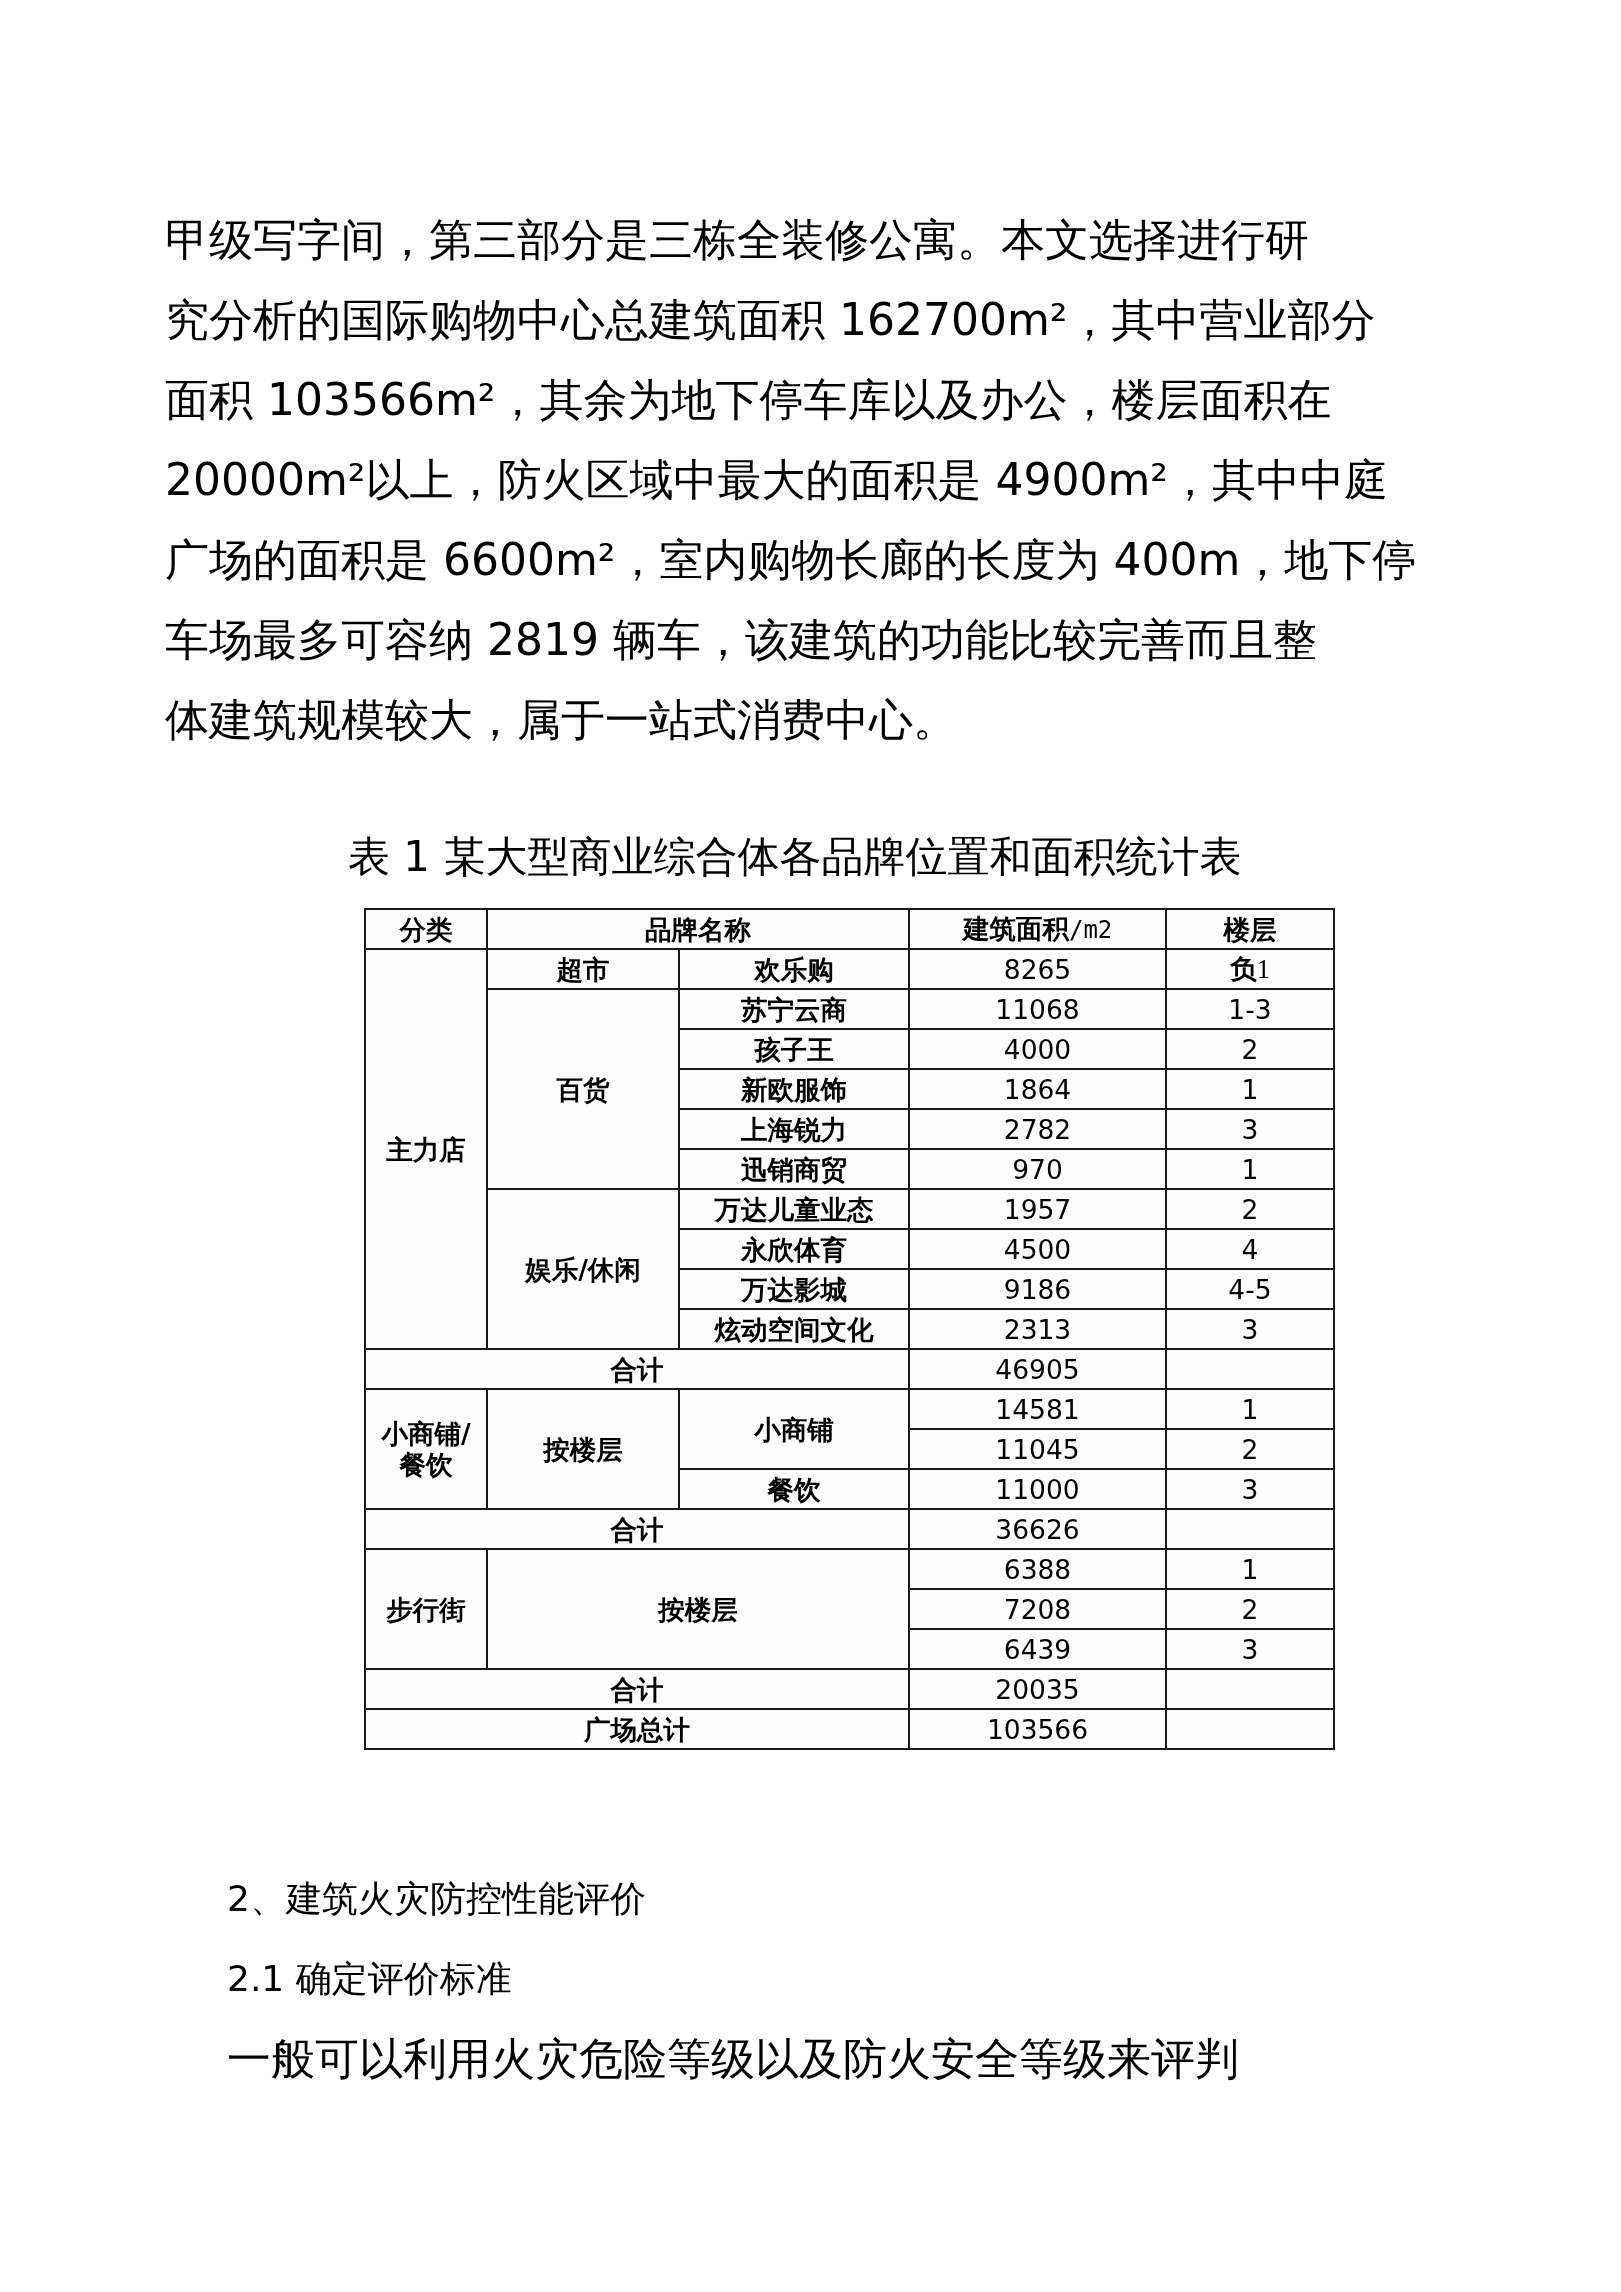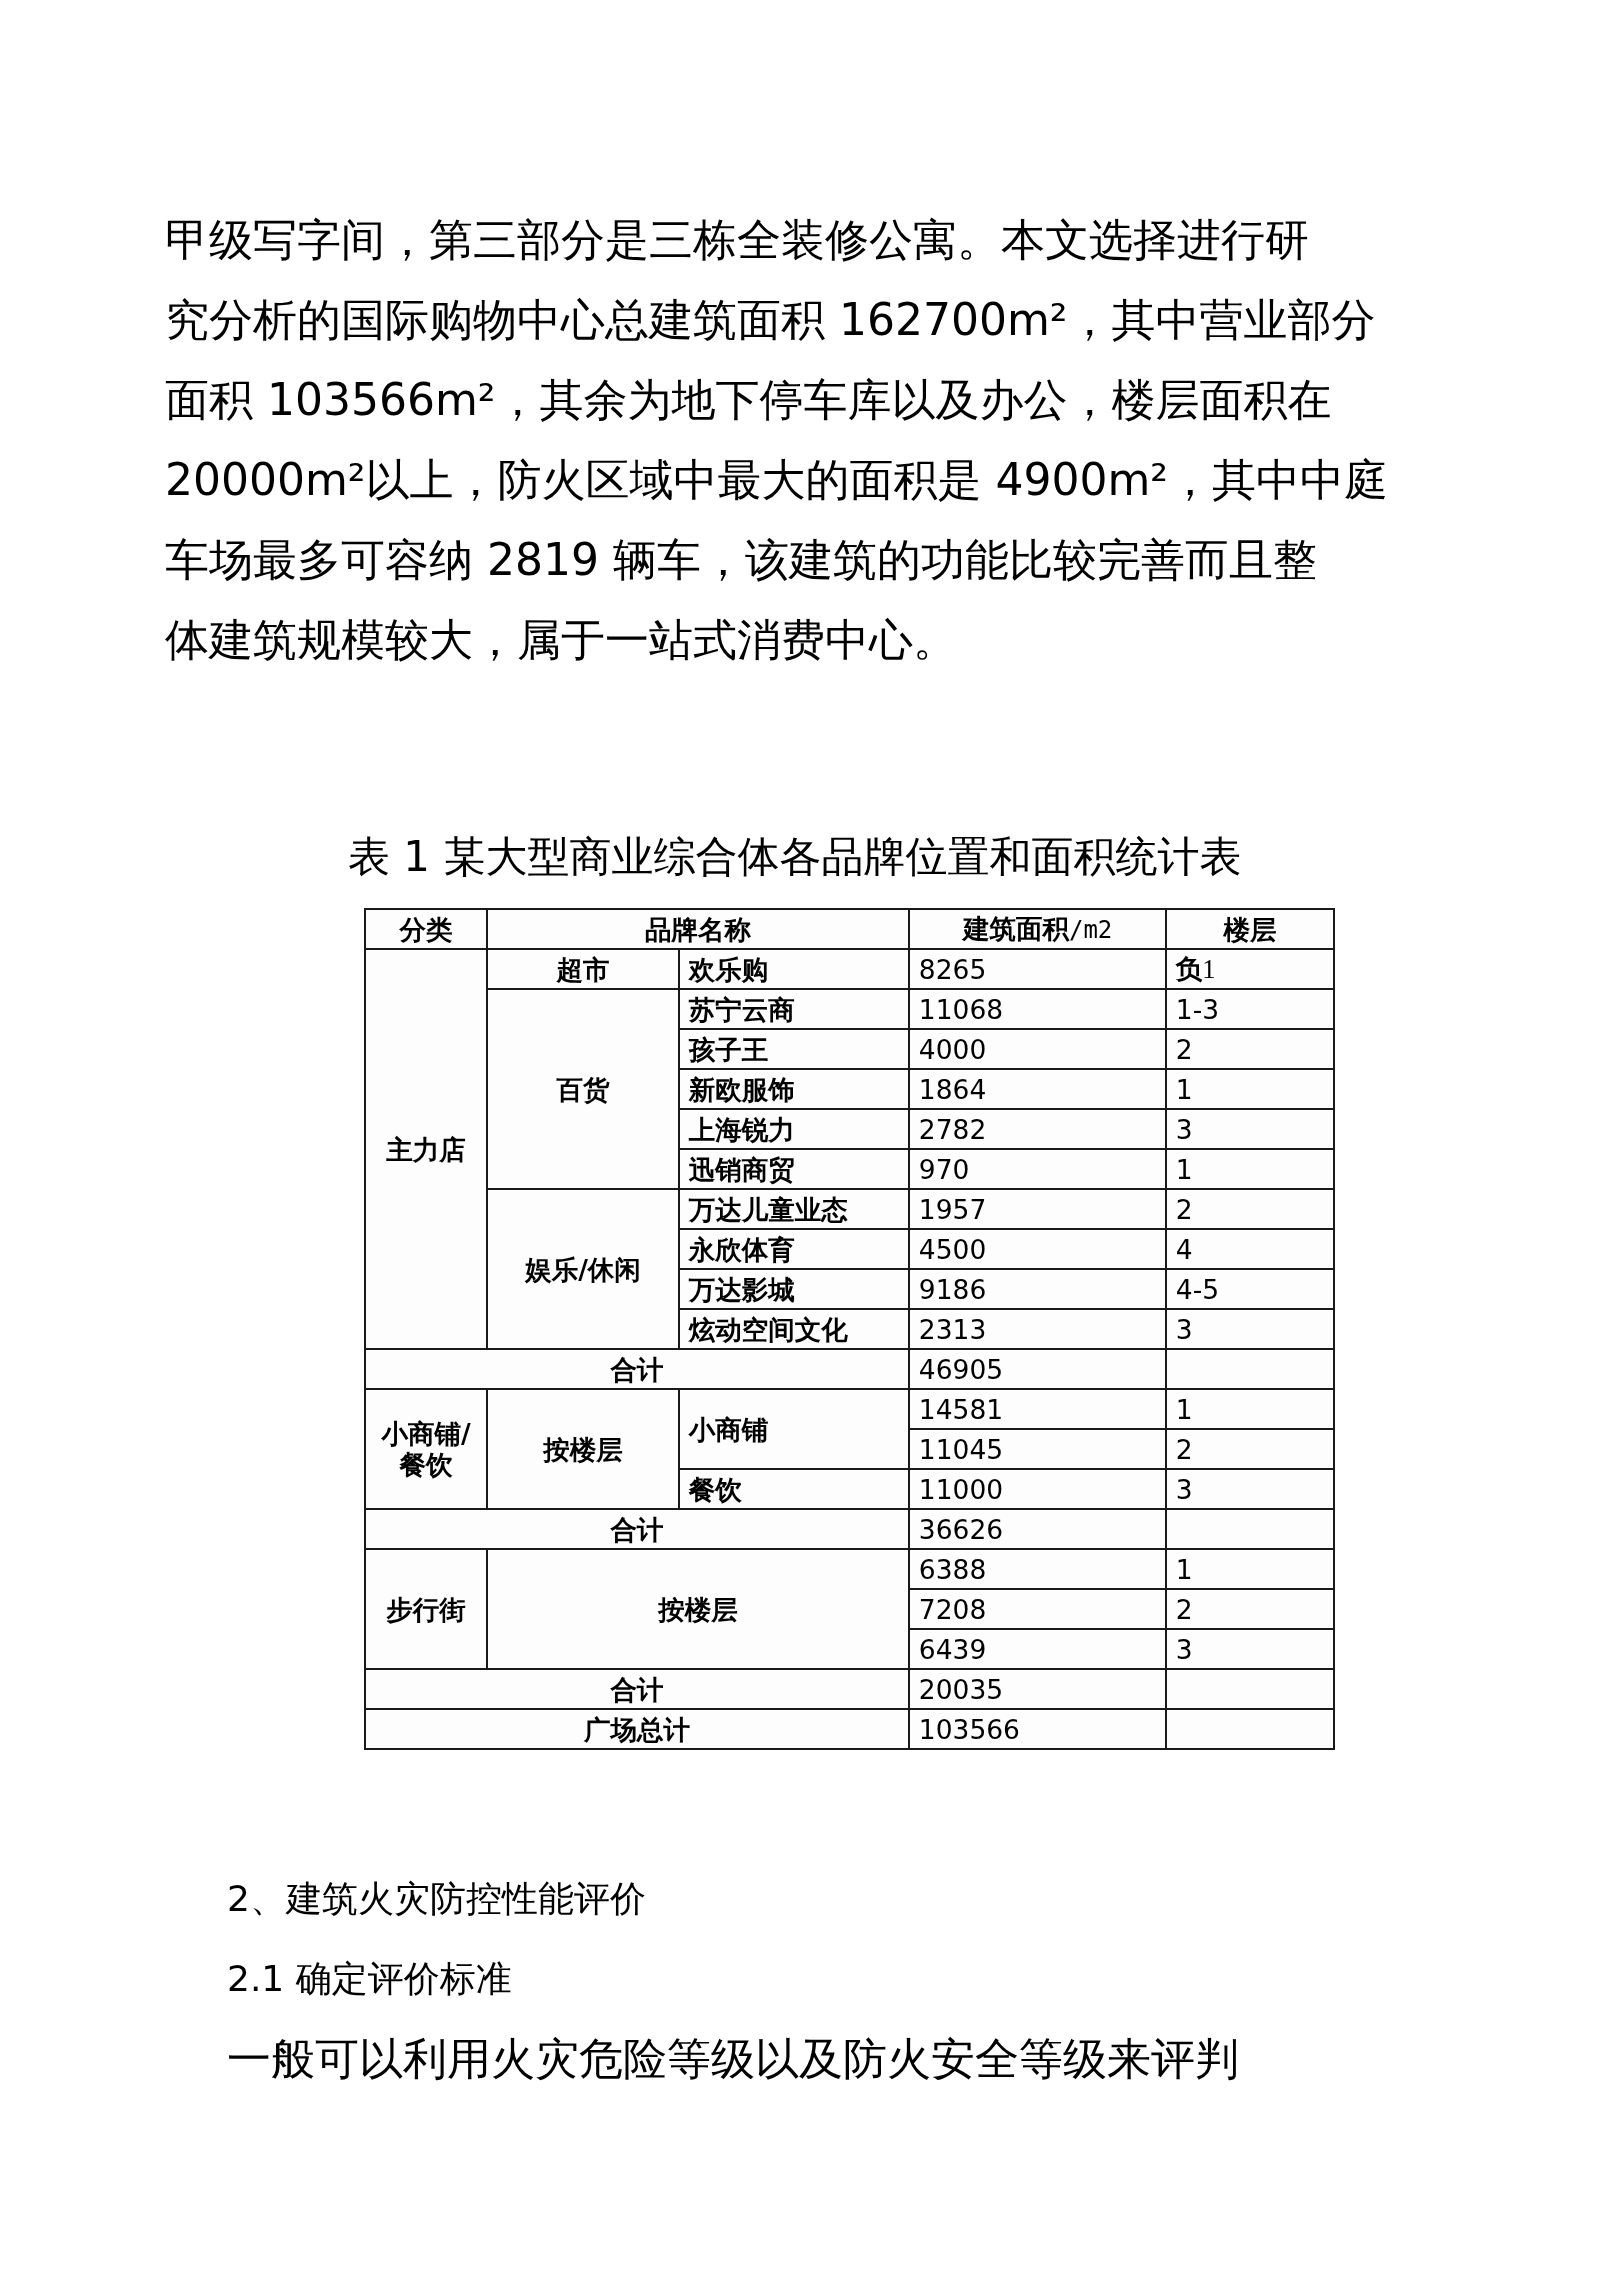--- a/index.html
+++ b/index.html
@@ -68,21 +68,21 @@
     box-sizing: border-box;
     vertical-align: middle;
     background: #fdfdfd;
   }
   table.brand-table th {
     font-weight: bold;
     text-align: center;
     padding-left: 9px;
   }
   .c-center { text-align: center; }
-  .c-left   { text-align: left; }
+  .c-left   { text-align: center; }
   .bold     { font-weight: bold; }
   .mono-unit {
     font-family: "DejaVu Sans Mono", "Liberation Mono", monospace;
     font-size: 24px;
     font-weight: normal;
   }
   .floor-neg {
     font-weight: bold;
   }
   .floor-neg .plain {
@@ -132,20 +132,23 @@
       <span>甲级写字间，第三部分是三栋全装修公寓。本文选择进行研</span>
     </div>
     <div class="body-line">
       <span>究分析的国际购物中心总建筑面积 162700m²，其中营业部分</span>
     </div>
     <div class="body-line">
       <span>面积 103566m²，其余为地下停车库以及办公，楼层面积在</span>
     </div>
     <div class="body-line">
       <span>20000m²以上，防火区域中最大的面积是 4900m²，其中中庭</span>
+    </div>
+    <div class="body-line">
+      <span>广场的面积是 6600m²，室内购物长廊的长度为 400m，地下停</span>
     </div>
     <div class="body-line">
       <span>车场最多可容纳 2819 辆车，该建筑的功能比较完善而且整</span>
     </div>
     <div class="body-line">
       <span>体建筑规模较大，属于一站式消费中心。</span>
     </div>
   </div>
 
   <div class="table-caption">

